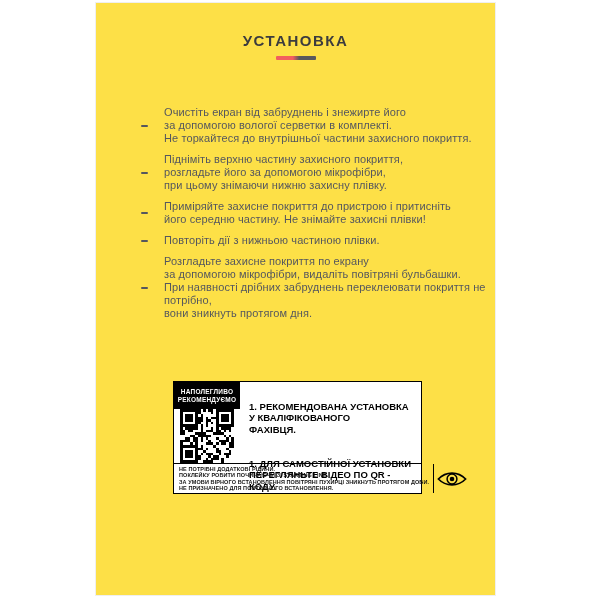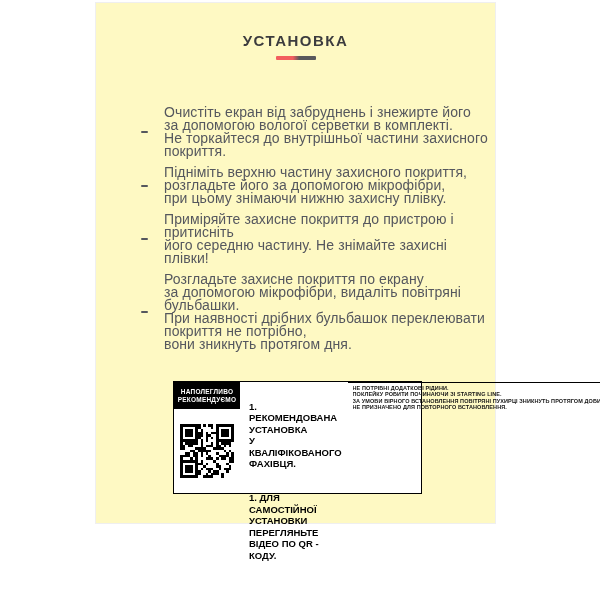--- a/index.html
+++ b/index.html
@@ -2,22 +2,22 @@
 <html><head>
 <meta charset="utf-8">
 <style>
   html,body{margin:0;padding:0;}
   body{
     width:600px;height:600px;background:#ffffff;overflow:hidden;
     font-family:"Liberation Sans", sans-serif;
     -webkit-font-smoothing:antialiased;
   }
   .card{
-    position:absolute;left:95px;top:2px;width:401px;height:522px;
-    background:#fef9c3;border:1px solid #efefef;box-sizing:border-box;
+    position:absolute;left:95px;top:2px;width:401px;height:594px;
+    background:#fde047;border:1px solid #efefef;box-sizing:border-box;
   }
   .title{
     margin-top:29px;text-align:center;
     font-size:15px;font-weight:700;letter-spacing:1.5px;
     color:#3c3c3e;
   }
   .divider{
     width:40px;height:4px;margin:7px auto 0 auto;
     background:linear-gradient(90deg,#f25e5e 0%,#f25e5e 42%,#59595c 58%,#59595c 100%);
     border-radius:1px;
@@ -27,27 +27,27 @@
     display:flex;align-items:center;
     margin:0 0 8px 45px;
   }
   .step-dash{
     width:23px;flex:0 0 23px;display:flex;align-items:center;
   }
   .step-dash i{
     display:block;width:7px;height:2px;background:#55575e;border-radius:1px;
   }
   .step-text{
-    font-size:14px;line-height:13px;color:#55575e;
+    font-size:11px;line-height:13px;color:#55575e;
     white-space:pre-line;letter-spacing:0.1px;
   }
   .rec-box{
     position:absolute;left:77px;top:378px;width:249px;height:113px;
     border:1.5px solid #000;box-sizing:border-box;background:#fff;
-    display:flex;
+    display:flex;flex-direction:column;
   }
   .rec-main{flex:1;display:flex;min-height:0;}
   .rec-left{width:66px;flex:0 0 66px;display:flex;flex-direction:column;}
   .rec-badge{
     background:#000;color:#fff;height:27px;flex:0 0 27px;
     display:flex;align-items:center;justify-content:center;text-align:center;
     font-size:6.5px;font-weight:700;line-height:8px;white-space:pre-line;
     letter-spacing:0.2px;
   }
   .rec-qr{flex:1;display:flex;align-items:center;justify-content:center;}
@@ -98,23 +98,29 @@
       <span class="step-dash">
           <i></i>
         </span>
       <span class="step-text">Приміряйте захисне покриття до пристрою і притисніть
 його середню частину. Не знімайте захисні плівки!</span>
     </div>
     <div class="step">
       <span class="step-dash">
           <i></i>
         </span>
+      <span class="step-text">Повторіть дії з нижньою частиною плівки.</span>
+    </div>
+    <div class="step">
+      <span class="step-dash">
+          <i></i>
+        </span>
       <span class="step-text">Розгладьте захисне покриття по екрану
 за допомогою мікрофібри, видаліть повітряні бульбашки.
-При наявності дрібних бульбашок переклеювати покриття не потрібно,
+При наявності дрібних забруднень переклеювати покриття не потрібно,
 вони зникнуть протягом дня.</span>
     </div>
   </div>
 
   <div class="rec-box">
     <div class="rec-main">
       <div class="rec-left">
         <div class="rec-badge">НАПОЛЕГЛИВО
 РЕКОМЕНДУЄМО</div>
         <div class="rec-qr">

